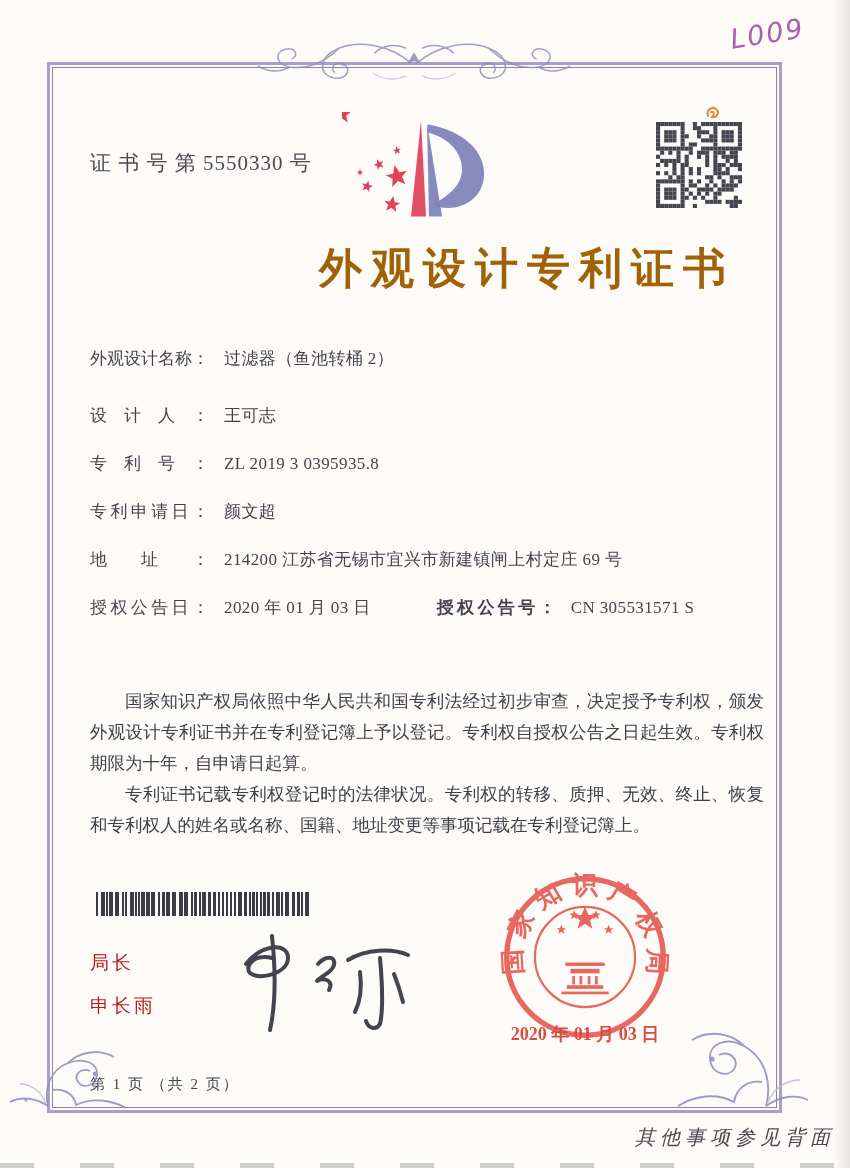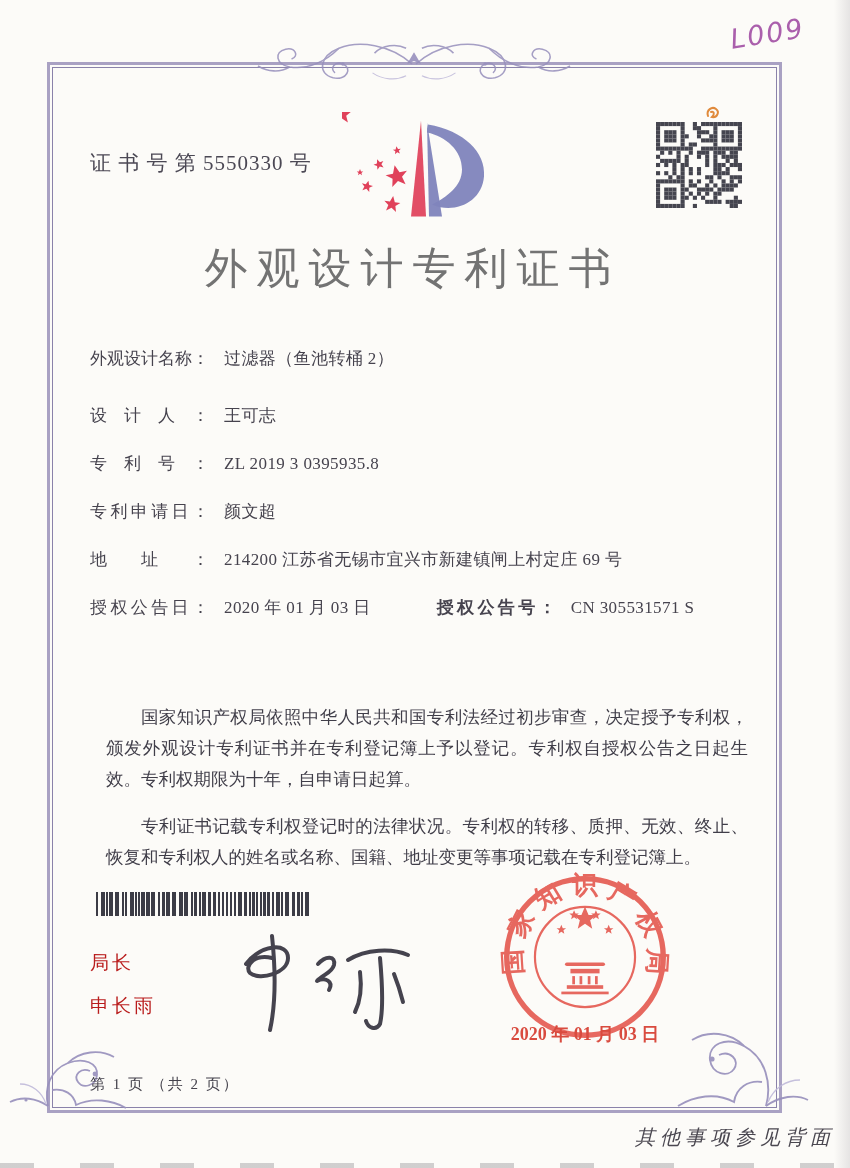--- a/index.html
+++ b/index.html
@@ -16,33 +16,33 @@
   .frame{position:absolute;left:47px;top:62px;width:729px;height:1045px;
     border:3px solid #a9a1c3;}
   .frame-inner{position:absolute;inset:2px;border:1px solid #8a82aa;}
   
   .cert-no{position:absolute;left:90px;top:120px;font-size:21px;letter-spacing:1px;color:#4b4854;margin-top:29px;}
   .logo{position:absolute;left:342px;top:112px;width:150px;height:115px;}
   .qr{position:absolute;left:656px;top:122px;width:86px;height:86px;}
   .orange-mark{position:absolute;left:704px;top:104px;width:20px;height:18px;}
   .hand-note{position:absolute;left:730px;top:18px;font-size:27px;font-style:italic;
     color:#aa5fac;transform:rotate(-9deg);font-family:"DejaVu Sans",sans-serif;letter-spacing:2px;}
-  .title{position:absolute;left:90px;top:240px;width:645px;text-align:center;
-    font-size:43px;font-weight:400;letter-spacing:9px;color:#737373;}
+  .title{position:absolute;left:90px;top:240px;width:645px;text-align:right;
+    font-size:43px;font-weight:700;letter-spacing:9px;color:#a16207;}
   
   .fields{position:absolute;left:90px;top:348px;width:660px;font-size:17px;color:#46434e;}
   .frow{line-height:21px;margin-bottom:27px;white-space:nowrap;}
   .frow.first{margin-bottom:36px;}
   .flabel{display:inline-block;width:119px;text-align:justify;text-align-last:justify;vertical-align:top;}
   .fvalue{margin-left:15px;letter-spacing:0.4px;}
   .flabel2{display:inline-block;width:119px;margin-left:66px;text-align:justify;text-align-last:justify;font-weight:bold;}
   
   .body-text{position:absolute;left:90px;top:686px;width:674px;font-size:17.5px;
     line-height:31px;text-align:justify;color:#403e49;}
-  .body-text p{margin:16px;text-indent:2em;}
+  .body-text p{margin:0;text-indent:2em;}
   
   .barcode{position:absolute;left:96px;top:892px;width:216px;height:24px;}
   .signer{position:absolute;left:90px;top:950px;font-family:"Liberation Sans","DejaVu Sans",sans-serif;
     font-size:19px;font-weight:400;color:#b91c1c;letter-spacing:3px;}
   .signer div{margin-bottom:17px;}
   .signature{position:absolute;left:220px;top:928px;width:205px;height:108px;}
   .seal{position:absolute;left:494px;top:866px;width:182px;height:182px;}
   .seal-date{position:absolute;left:490px;top:1022px;width:190px;text-align:center;
     font-size:18px;font-weight:600;color:#d94b3f;}
   .page-info{position:absolute;left:90px;top:1075px;width:645px;text-align:left;

